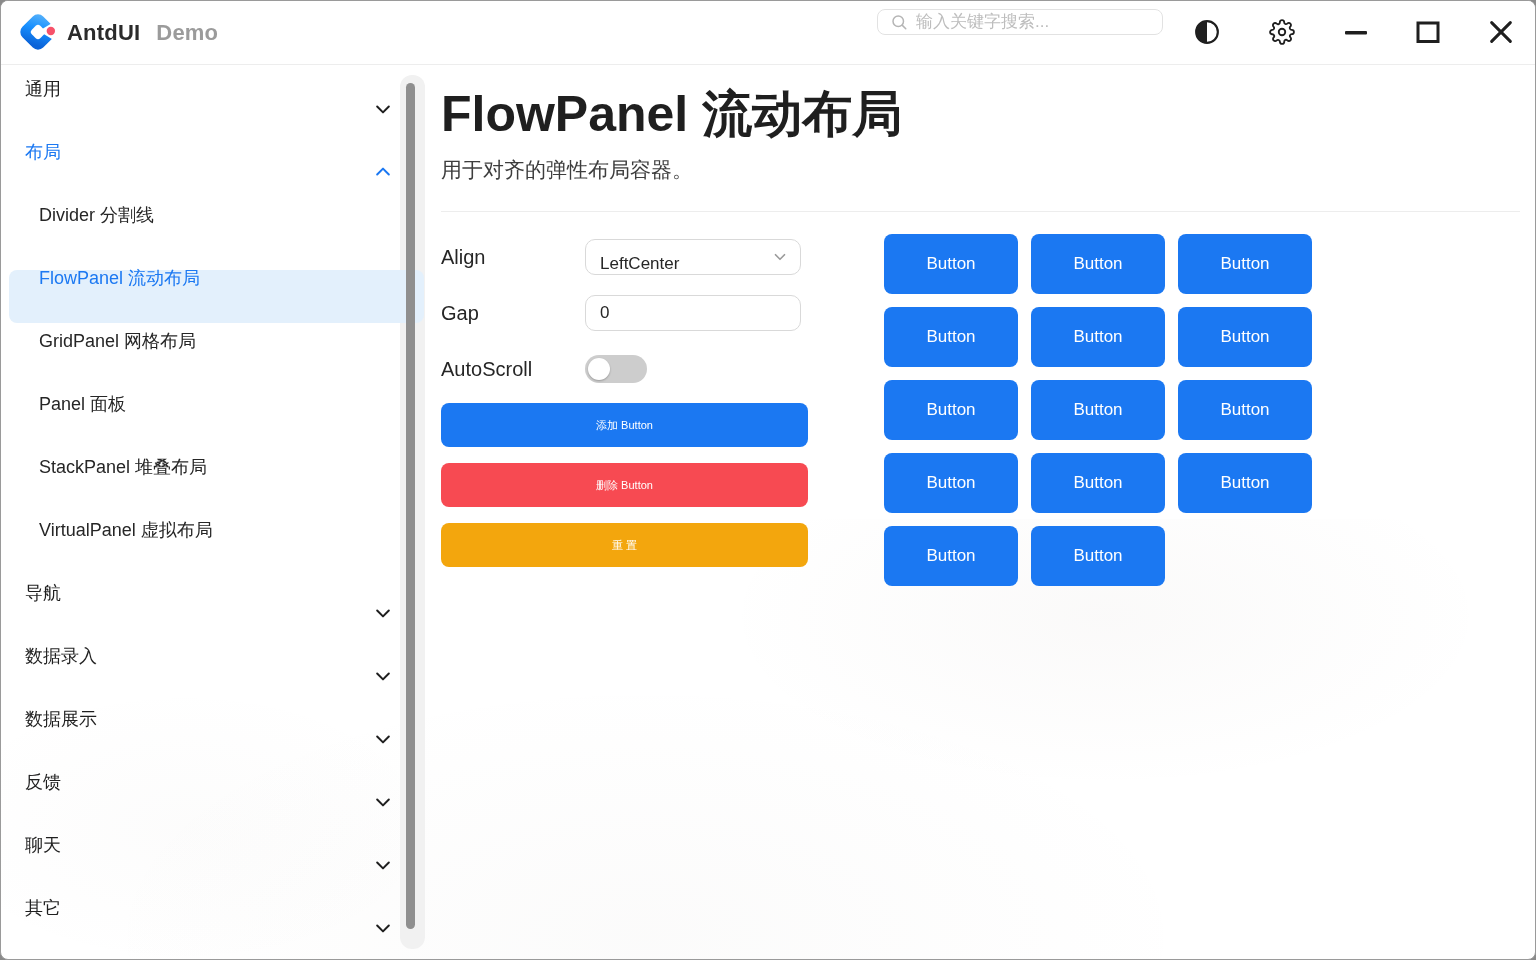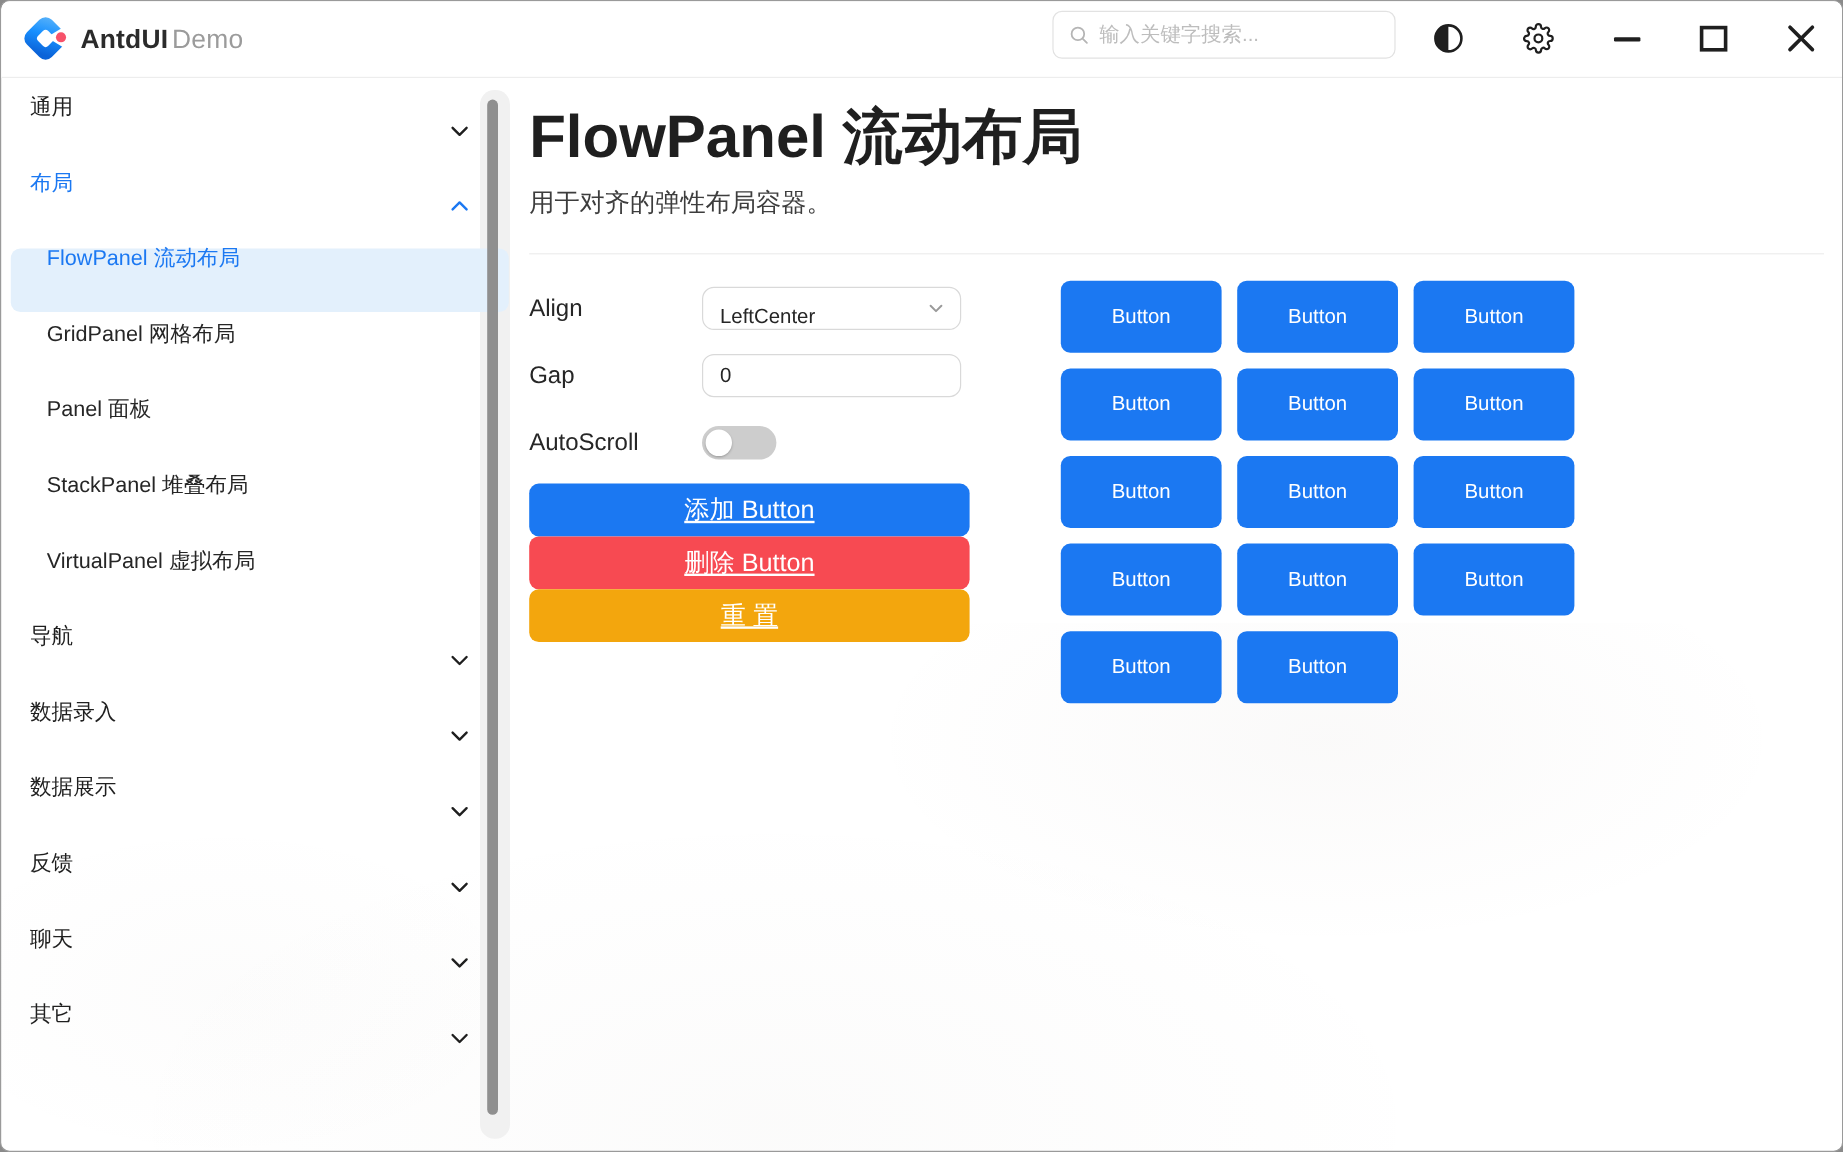--- a/index.html
+++ b/index.html
@@ -19,23 +19,23 @@
     position:absolute;left:0;right:0;bottom:0;height:440px;pointer-events:none;z-index:0;
     background:
       radial-gradient(ellipse 620px 280px at 72% 22%, rgba(125,105,95,0.035), transparent 62%),
       radial-gradient(ellipse 900px 420px at 42% 95%, rgba(120,110,100,0.028), transparent 62%),
       radial-gradient(ellipse 400px 220px at 12% 70%, rgba(120,110,100,0.02), transparent 65%);
   }
   
   .titlebar{position:absolute;top:0;left:0;right:0;height:64px;background:#fff;border-bottom:1px solid #ededed;z-index:3;}
   .logo{position:absolute;left:15px;top:9px;width:44px;height:44px;}
   .brand{position:absolute;left:66px;top:16px;font-size:22px;line-height:32px;color:#2b2b2b;font-weight:600;letter-spacing:.2px;}
-  .brand .suffix{color:#9b9b9b;font-weight:400;margin-left:3px;}
+  .brand .suffix{color:#9b9b9b;font-weight:700;margin-left:16px;}
   .searchbox{
-    position:absolute;left:876px;top:8px;width:286px;height:40px;border:1px solid #e2e2e2;border-radius:8px;
+    position:absolute;left:876px;top:8px;width:286px;height:26px;border:1px solid #e2e2e2;border-radius:8px;
     display:flex;align-items:center;padding:0 12px;background:#fff;
   }
   .searchbox input{
     border:none;outline:none;flex:1;font-size:17px;color:#333;margin-left:8px;background:transparent;
   }
   .searchbox input::placeholder{color:#bdbdbd;}
   .tb-btn{position:absolute;top:16px;width:30px;height:30px;border:none;background:transparent;display:flex;align-items:center;justify-content:center;cursor:pointer;}
   .tb-theme{left:1191px;}
   .tb-gear{left:1266px;}
   .tb-min{left:1340px;}
@@ -78,22 +78,22 @@
     padding:0 14px;font-size:17px;color:#262626;outline:none;
   }
   .toggle{
     position:relative;width:62px;height:28px;border-radius:14px;background:#cdcdcd;cursor:pointer;
   }
   .toggle .knob{
     position:absolute;left:3px;top:3px;width:22px;height:22px;border-radius:50%;background:#fff;
     box-shadow:0 1px 2px rgba(0,0,0,.25);
   }
   .action-btn{
-    display:block;width:367px;height:44px;border:none;border-radius:8px;color:#fff;font-size:21px;
-    margin-bottom:0;cursor:pointer;text-decoration:underline;
+    display:block;width:367px;height:44px;border:none;border-radius:8px;color:#fff;font-size:11px;
+    margin-bottom:16px;cursor:pointer;
   }
   .action-add{background:var(--primary);}
   .action-remove{background:var(--danger);}
   .action-reset{background:var(--warning);}
   .flow-grid{
     position:absolute;left:458px;top:169px;width:563px;display:flex;flex-wrap:wrap;column-gap:9px;row-gap:11px;gap:13px;
   }
   .flow-btn{
     width:134px;height:60px;border:none;border-radius:8px;background:var(--primary);color:#fff;
     font-size:17px;cursor:pointer;
@@ -194,20 +194,23 @@
           </span>
         </div>
         <div class="side-item group active">
           <span>布局</span>
           <span class="chev">
             <svg viewBox="0 0 24 24" width="20" height="20" fill="none" stroke="currentColor" stroke-width="2.4" stroke-linecap="round" stroke-linejoin="round">
               <polyline points="5 15 12 8 19 15"></polyline>
             </svg>
           </span>
         </div>
+        <div class="side-item sub">
+          <span>Divider 分割线</span>
+        </div>
         <div class="side-item sub selected">
           <span>FlowPanel 流动布局</span>
         </div>
         <div class="side-item sub">
           <span>GridPanel 网格布局</span>
         </div>
         <div class="side-item sub">
           <span>Panel 面板</span>
         </div>
         <div class="side-item sub">

